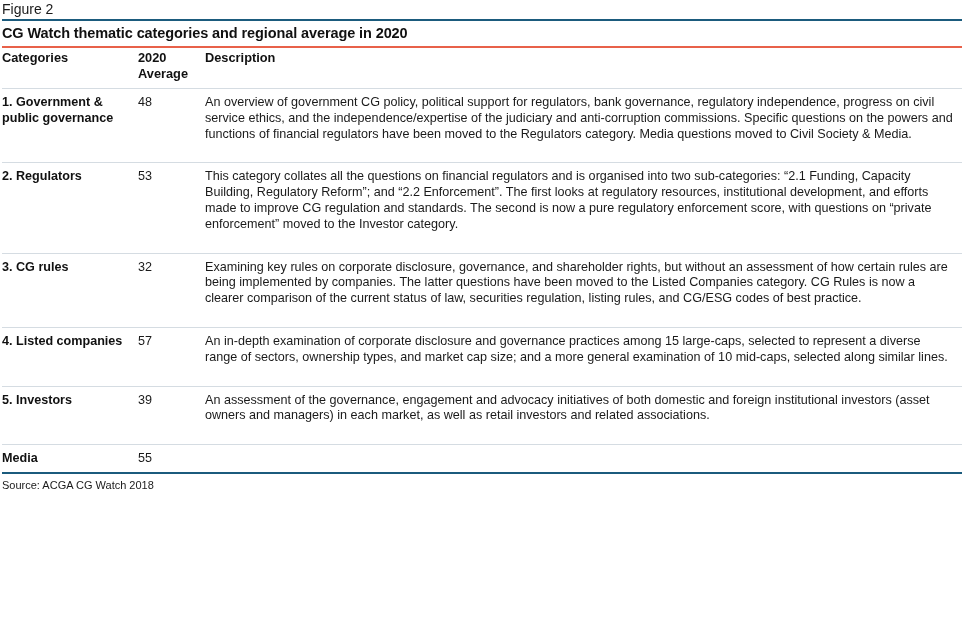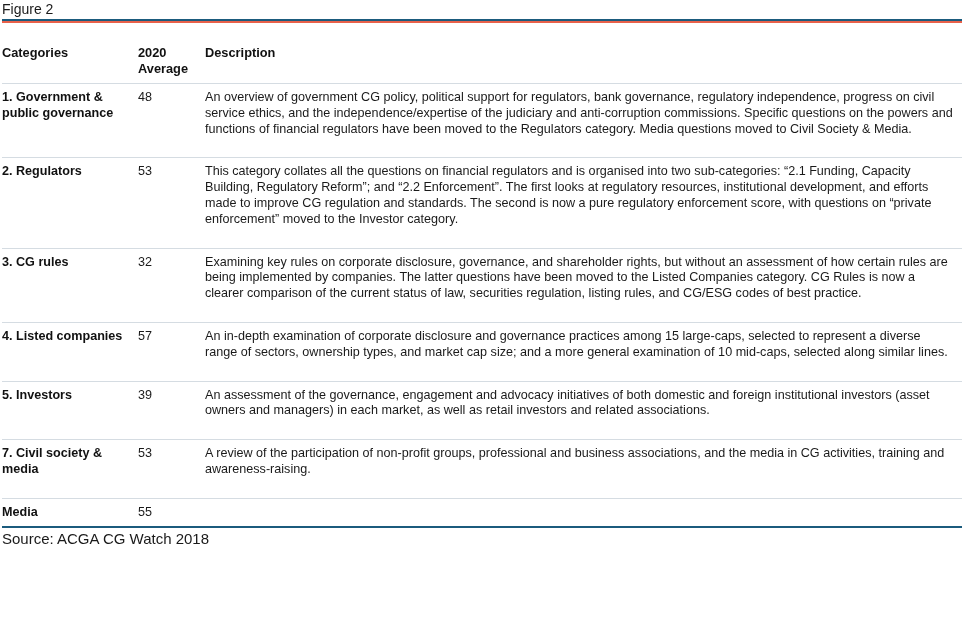--- a/index.html
+++ b/index.html
@@ -53,21 +53,21 @@
   table.cgtable col.c-cat   { width: 136px; }
   table.cgtable col.c-avg   { width: 67px;  }
   table.cgtable col.c-desc  { width: 757px; }
 
   thead th {
     text-align: left;
     vertical-align: top;
     font-weight: bold;
     font-size: 12.8px;
     line-height: 15.5px;
-    padding: 22px 6px 7px 0;
+    padding: 2px 6px 7px 0;
     border-bottom: 1px solid #d5dce2;
     color: #111111;
   }
   tbody td {
     vertical-align: top;
     padding: 6px 6px 20px 0;
     border-bottom: 1px solid #d5dce2;
     line-height: 15.8px;
     color: #1a1a1a;
   }
@@ -91,35 +91,36 @@
     padding-bottom: 5px;
   }
   tr.total-row td.cat { font-weight: bold; }
   .rule-bottom {
     height: 2px;
     background: #1b5b7d;
     width: 960px;
     margin-top: 0;
   }
   .source {
-    font-size: 15px;
+    font-size: 11px;
     line-height: 16px;
     padding: 3px 0 0 0;
     color: #1a1a1a;
   }
 </style>
 </head>
 <body>
 
 <div class="figure-wrap">
 
   <div class="figure-label">Figure 2</div>
 
   <div class="rule-top"></div>
 
+  <div class="figure-title">CG Watch thematic categories and regional average in 2020</div>
 
   <div class="rule-accent"></div>
 
   <table class="cgtable">
     <colgroup>
       <col class="c-cat">
       <col class="c-avg">
       <col class="c-desc">
     </colgroup>
     <thead>
@@ -148,25 +149,20 @@
       <tr class="row">
         <td class="cat">4. Listed companies</td>
         <td class="avg">57</td>
         <td class="desc">An in-depth examination of corporate disclosure and governance practices among 15 large-caps, selected to represent a diverse range of sectors, ownership types, and market cap size; and a more general examination of 10 mid-caps, selected along similar lines.</td>
       </tr>
       <tr class="row">
         <td class="cat">5. Investors</td>
         <td class="avg">39</td>
         <td class="desc">An assessment of the governance, engagement and advocacy initiatives of both domestic and foreign institutional investors (asset owners and managers) in each market, as well as retail investors and related associations.</td>
       </tr>
-      <tr class="row">
-        <td class="cat">7. Civil society &amp; media</td>
-        <td class="avg">53</td>
-        <td class="desc">A review of the participation of non-profit groups, professional and business associations, and the media in CG activities, training and awareness-raising.</td>
-      </tr>
       <tr class="total-row">
         <td class="cat">Media</td>
         <td class="avg">55</td>
         <td class="desc"></td>
       </tr>
     </tbody>
   </table>
 
   <div class="rule-bottom"></div>
 

